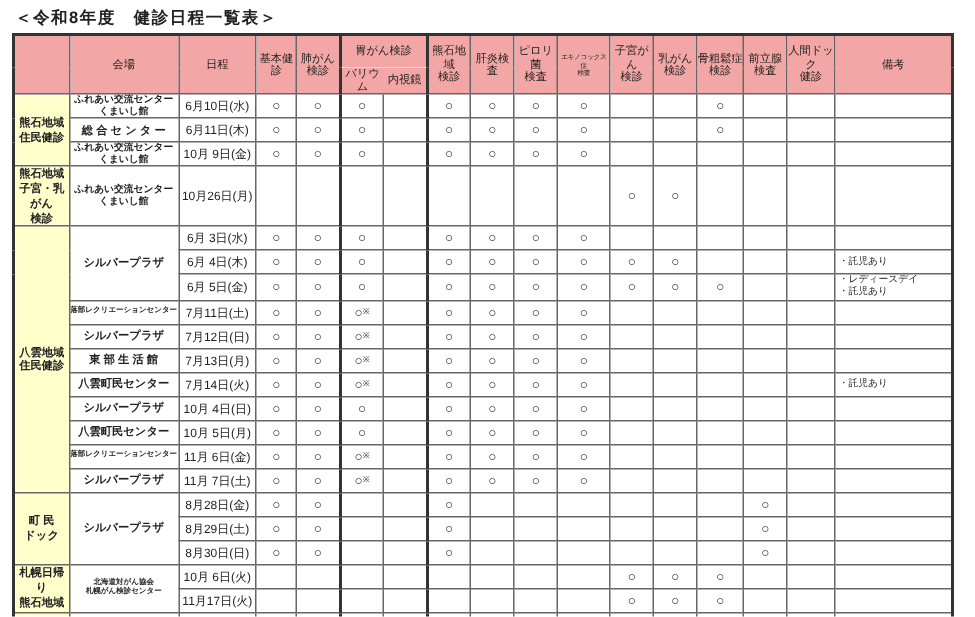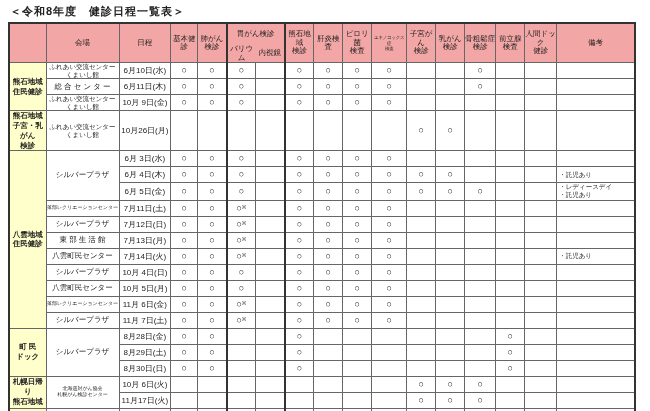--- a/index.html
+++ b/index.html
@@ -13,21 +13,21 @@
   th,td{border:1px solid var(--border);padding:0;text-align:center;vertical-align:middle;overflow:hidden;}
   thead th{background:var(--header-bg);font-size:7.5px;font-weight:normal;white-space:pre-line;line-height:1.15;}
   thead tr.h1{height:22px;} thead tr.h2{height:13px;}
   thead th.xs{font-size:4.5px;letter-spacing:-0.3px;}
   th.bl-thick, td.bl-thick{border-left:2px solid var(--thick);text-align:center;}
   th.br-thick, td.br-thick{border-right:2px solid var(--thick);}
   th.no-right{border-right-style:hidden;margin-left:42px;}
   tbody tr{height:16px;}
   tbody tr.group-start td{border-top:1.5px solid var(--thick);}
   td.glabel{background:var(--group-bg);font-size:7.5px;white-space:pre-line;line-height:1.3;font-weight:bold;}
-  td.venue{font-size:7.5px;white-space:pre-line;line-height:1.12;}
+  td.venue{font-size:7.5px;white-space:pre-line;line-height:1.12;font-weight:bold;}
   td.venue.md{font-size:6.5px;}
   td.venue.sm{font-size:5px;}
   td.date{font-size:8px;white-space:pre;}
   td.mark{font-size:9px;color:var(--ink);line-height:1;}
   td.mark .ast{font-size:5.5px;vertical-align:2px;}
   td.remark{font-size:6.5px;text-align:left;padding-left:2px;white-space:pre-line;line-height:1.25;}
 </style>
 </head>
 <body>
 

